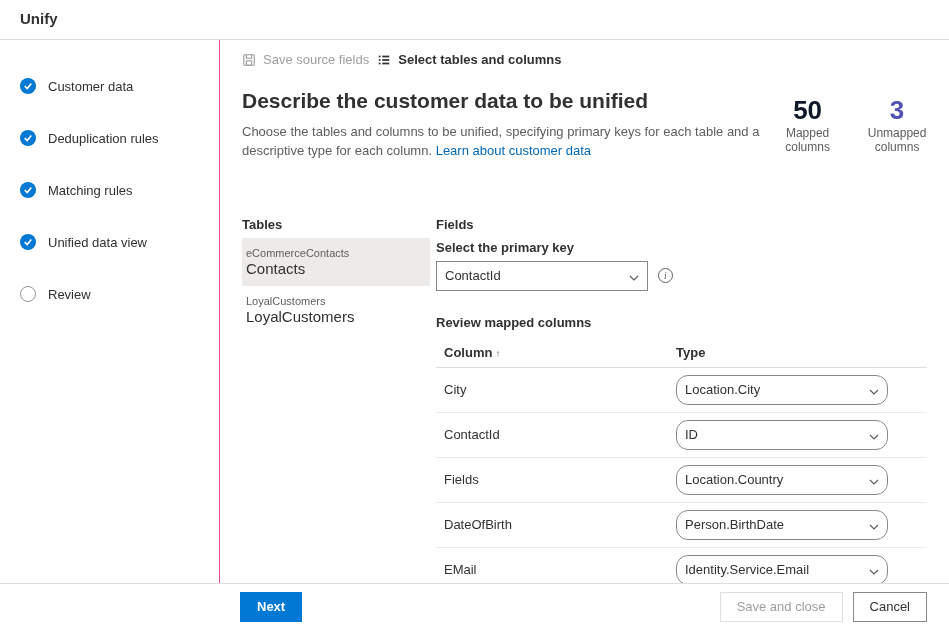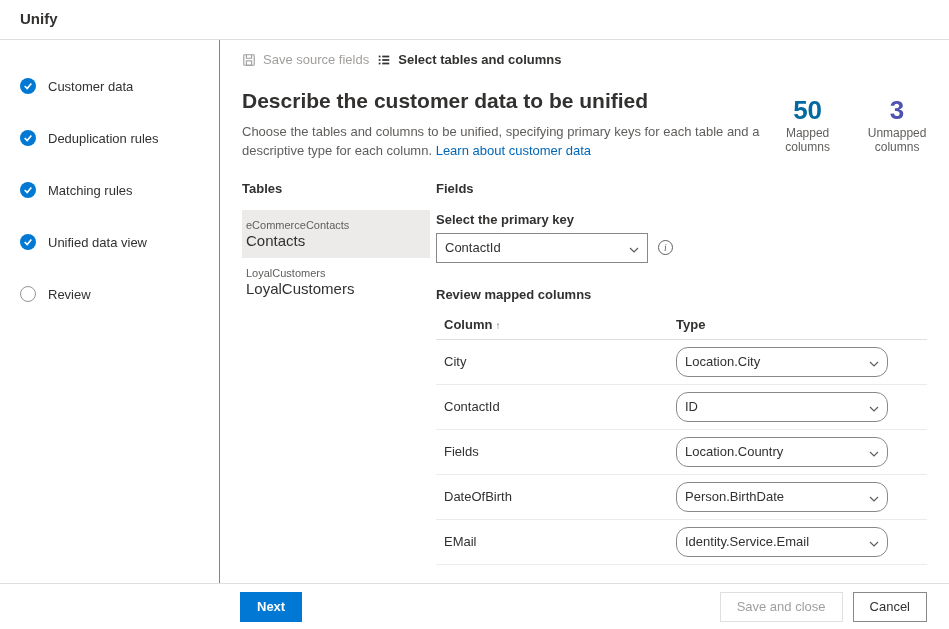--- a/index.html
+++ b/index.html
@@ -70,35 +70,36 @@
       padding: 14px 22px 6px 22px;
       display: flex;
       justify-content: center;
       gap: 20px;
     }
     .hero-left { max-width: 520px; }
     .hero h1 { font-size: 21px; font-weight: 700; margin-bottom: 10px; }
     .hero-desc { font-size: 13px; color: #605e5c; line-height: 1.45; }
     .hero-desc a { color: #0067b8; text-decoration: none; cursor: pointer; }
     .stats { display: flex; gap: 34px; text-align: center; padding-top: 6px;}
-    .stat-num { font-size: 26px; font-weight: 600; color: #0369a1; }
+    .stat-num { font-size: 26px; font-weight: 600; color: #0f172a; }
     .stat-num.warn { color: #4f52b2; }
     .stat-lbl { font-size: 12px; color: #605e5c; margin-top: 0; }
     .content-cols {
       display: flex;
       padding: 14px 22px 0 22px;
       gap: 0;
     }
     .tables-col { width: 194px; }
     .fields-col { flex: 1; }
     .col-head {
       font-size: 13px;
       font-weight: 600;
       color: #323130;
-      padding-bottom: 14px;
+      padding-bottom: 6px;
+      margin-top: 36px;
     }
     .table-item {
       padding: 9px 4px;
       cursor: pointer;
       margin-right: 6px;
     }
     .table-item.sel { background: #edebe9; }
     .table-item .src { font-size: 11px; color: #605e5c; }
     .table-item .nm { font-size: 15px; color: #323130; margin-top: 1px; }
     .pk-block { padding: 2px 0 18px 0; }

